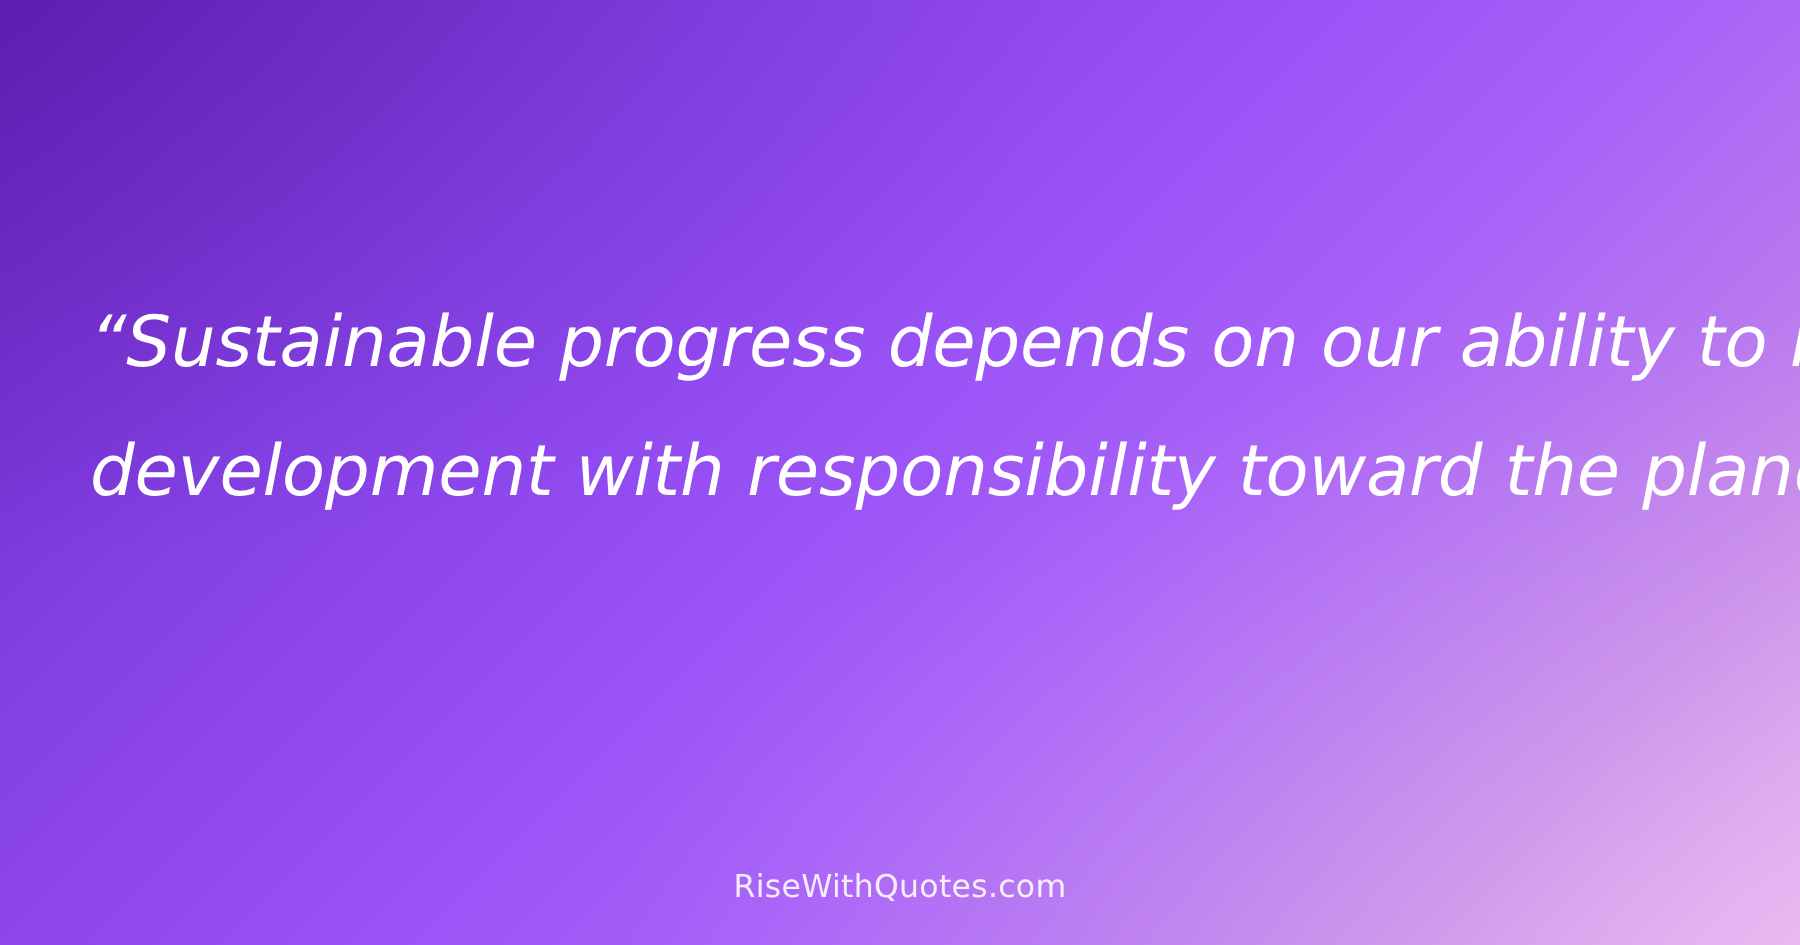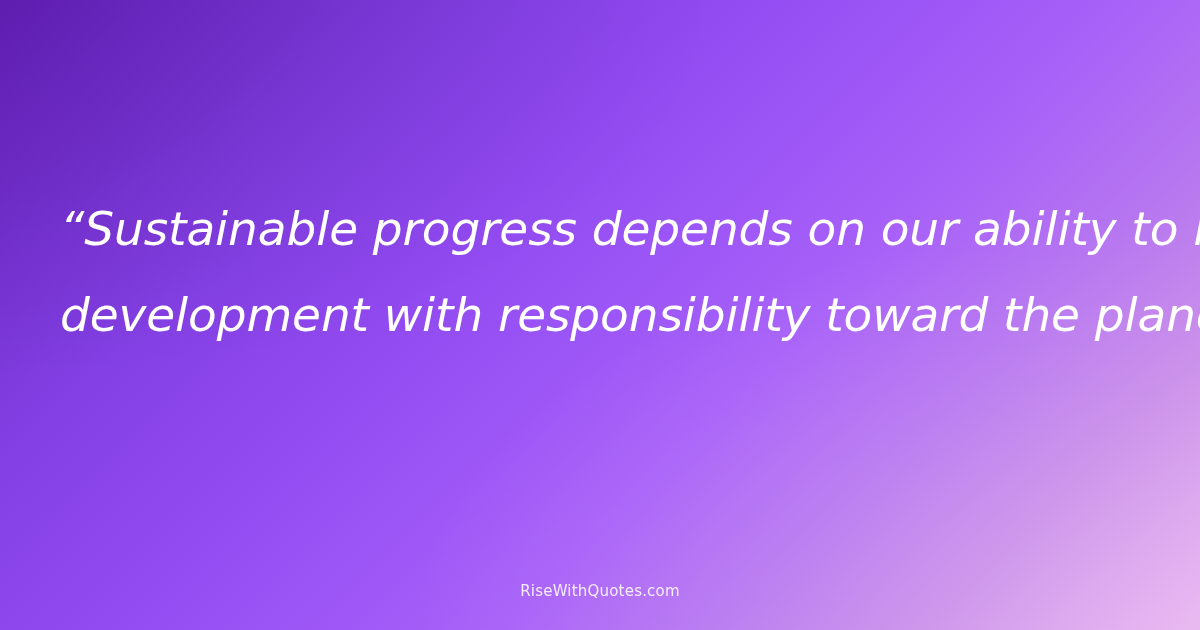--- a/index.html
+++ b/index.html
@@ -66,21 +66,21 @@
   }
 
   .site-credit {
     position: absolute;
     left: 0;
     right: 0;
     top: 580px;
     z-index: 2;
     text-align: center;
     color: rgba(255, 255, 255, 0.88);
-    font-size: 15px;
+    font-size: 21px;
     font-weight: 400;
     font-style: normal;
     letter-spacing: 0.2px;
     line-height: 22px;
   }
 </style>
 </head>
 <body>
 
 <div id="quote-card">

